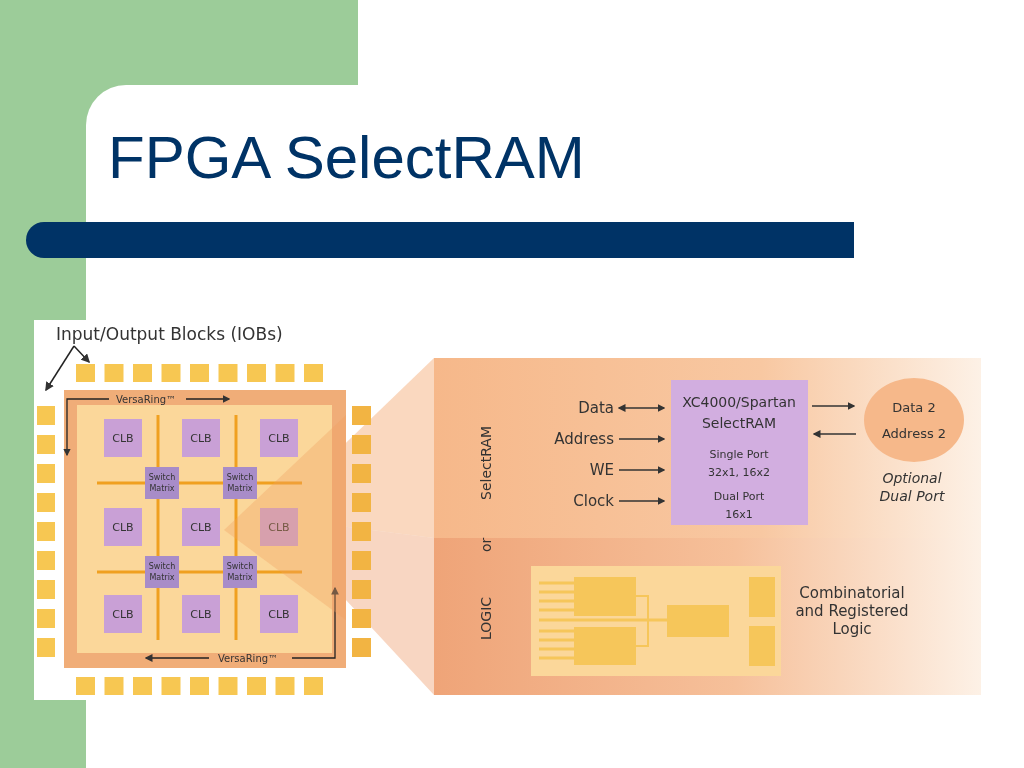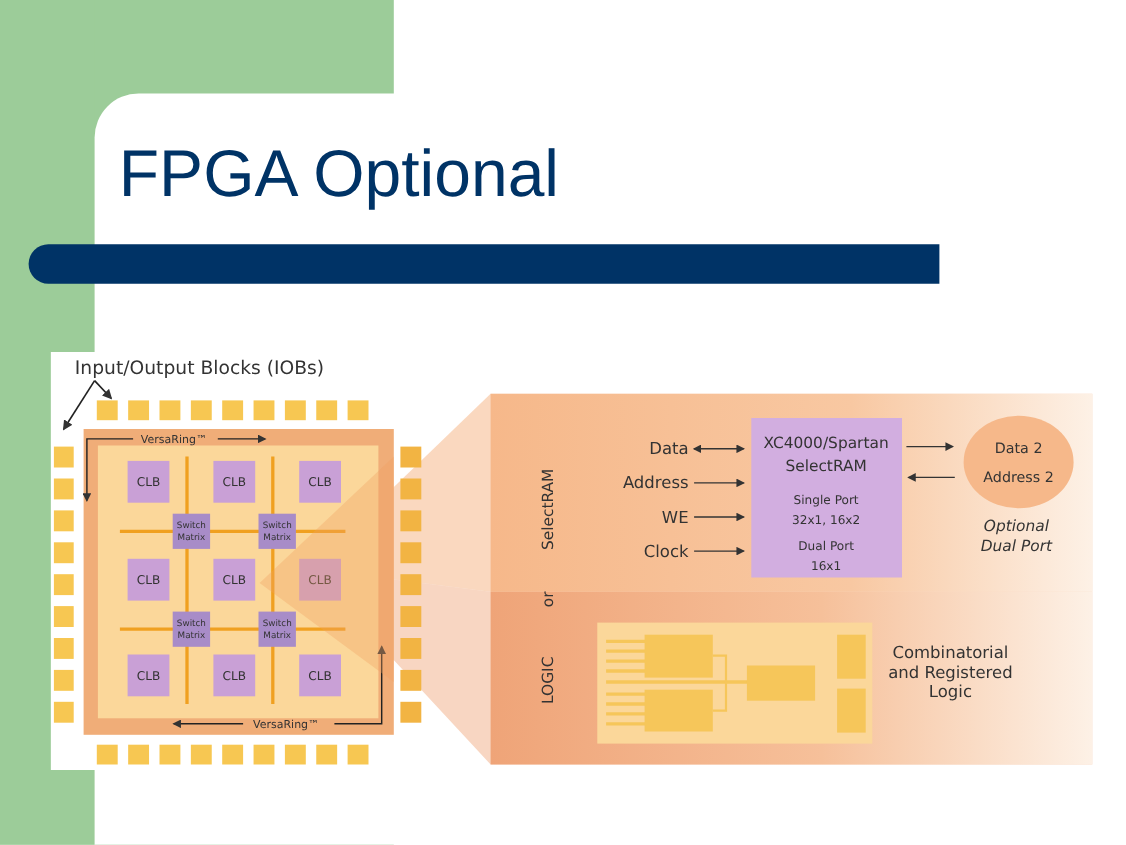--- a/index.html
+++ b/index.html
@@ -2,32 +2,32 @@
 <html><head>
 <meta charset="utf-8">
 <style>
   html, body { margin:0; padding:0; }
   body { width:1024px; height:768px; position:relative; overflow:hidden; background:#ffffff; font-family:"DejaVu Sans", sans-serif; }
   .green-bg { position:absolute; left:0; top:0; width:358px; height:768px; background:#9ccc99; }
   .green-left { position:absolute; left:0; top:0; width:86px; height:768px; background:#9ccc99; }
   .white-panel { position:absolute; left:86px; top:85px; width:938px; height:683px; background:#ffffff; border-top-left-radius:40px; }
   .title { position:absolute; left:108px; top:128px; font-family:"Liberation Sans", sans-serif; font-size:60px; color:#003366; line-height:1; margin:0; font-weight:normal; }
   .title-bar { position:absolute; left:26px; top:222px; width:828px; height:36px; background:#003366; border-radius:18px 0 0 18px; }
-  .diagram { position:absolute; left:46px; top:320px; width:950px; height:380px;text-align:center; }
+  .diagram { position:absolute; left:34px; top:320px; width:950px; height:380px;text-align:center; }
   .diagram svg { display:block; }
   .lbl { font-family:"DejaVu Sans", sans-serif; fill:#333; }
 </style>
 </head>
 <body>
 
 <div class="green-bg"></div>
 <div class="green-left"></div>
 <div class="white-panel"></div>
 
-<h1 class="title">FPGA Optional</h1>
+<h1 class="title">FPGA SelectRAM</h1>
 <div class="title-bar"></div>
 
 <div class="diagram">
 <svg width="950" height="380" viewBox="0 0 950 380" xmlns="http://www.w3.org/2000/svg">
   <defs>
     <linearGradient id="topGrad" x1="0" y1="0" x2="1" y2="0">
       <stop offset="0" stop-color="#f6b88a"></stop>
       <stop offset="0.6" stop-color="#f8c8a2"></stop>
       <stop offset="1" stop-color="#fdf1e6"></stop>
     </linearGradient>

